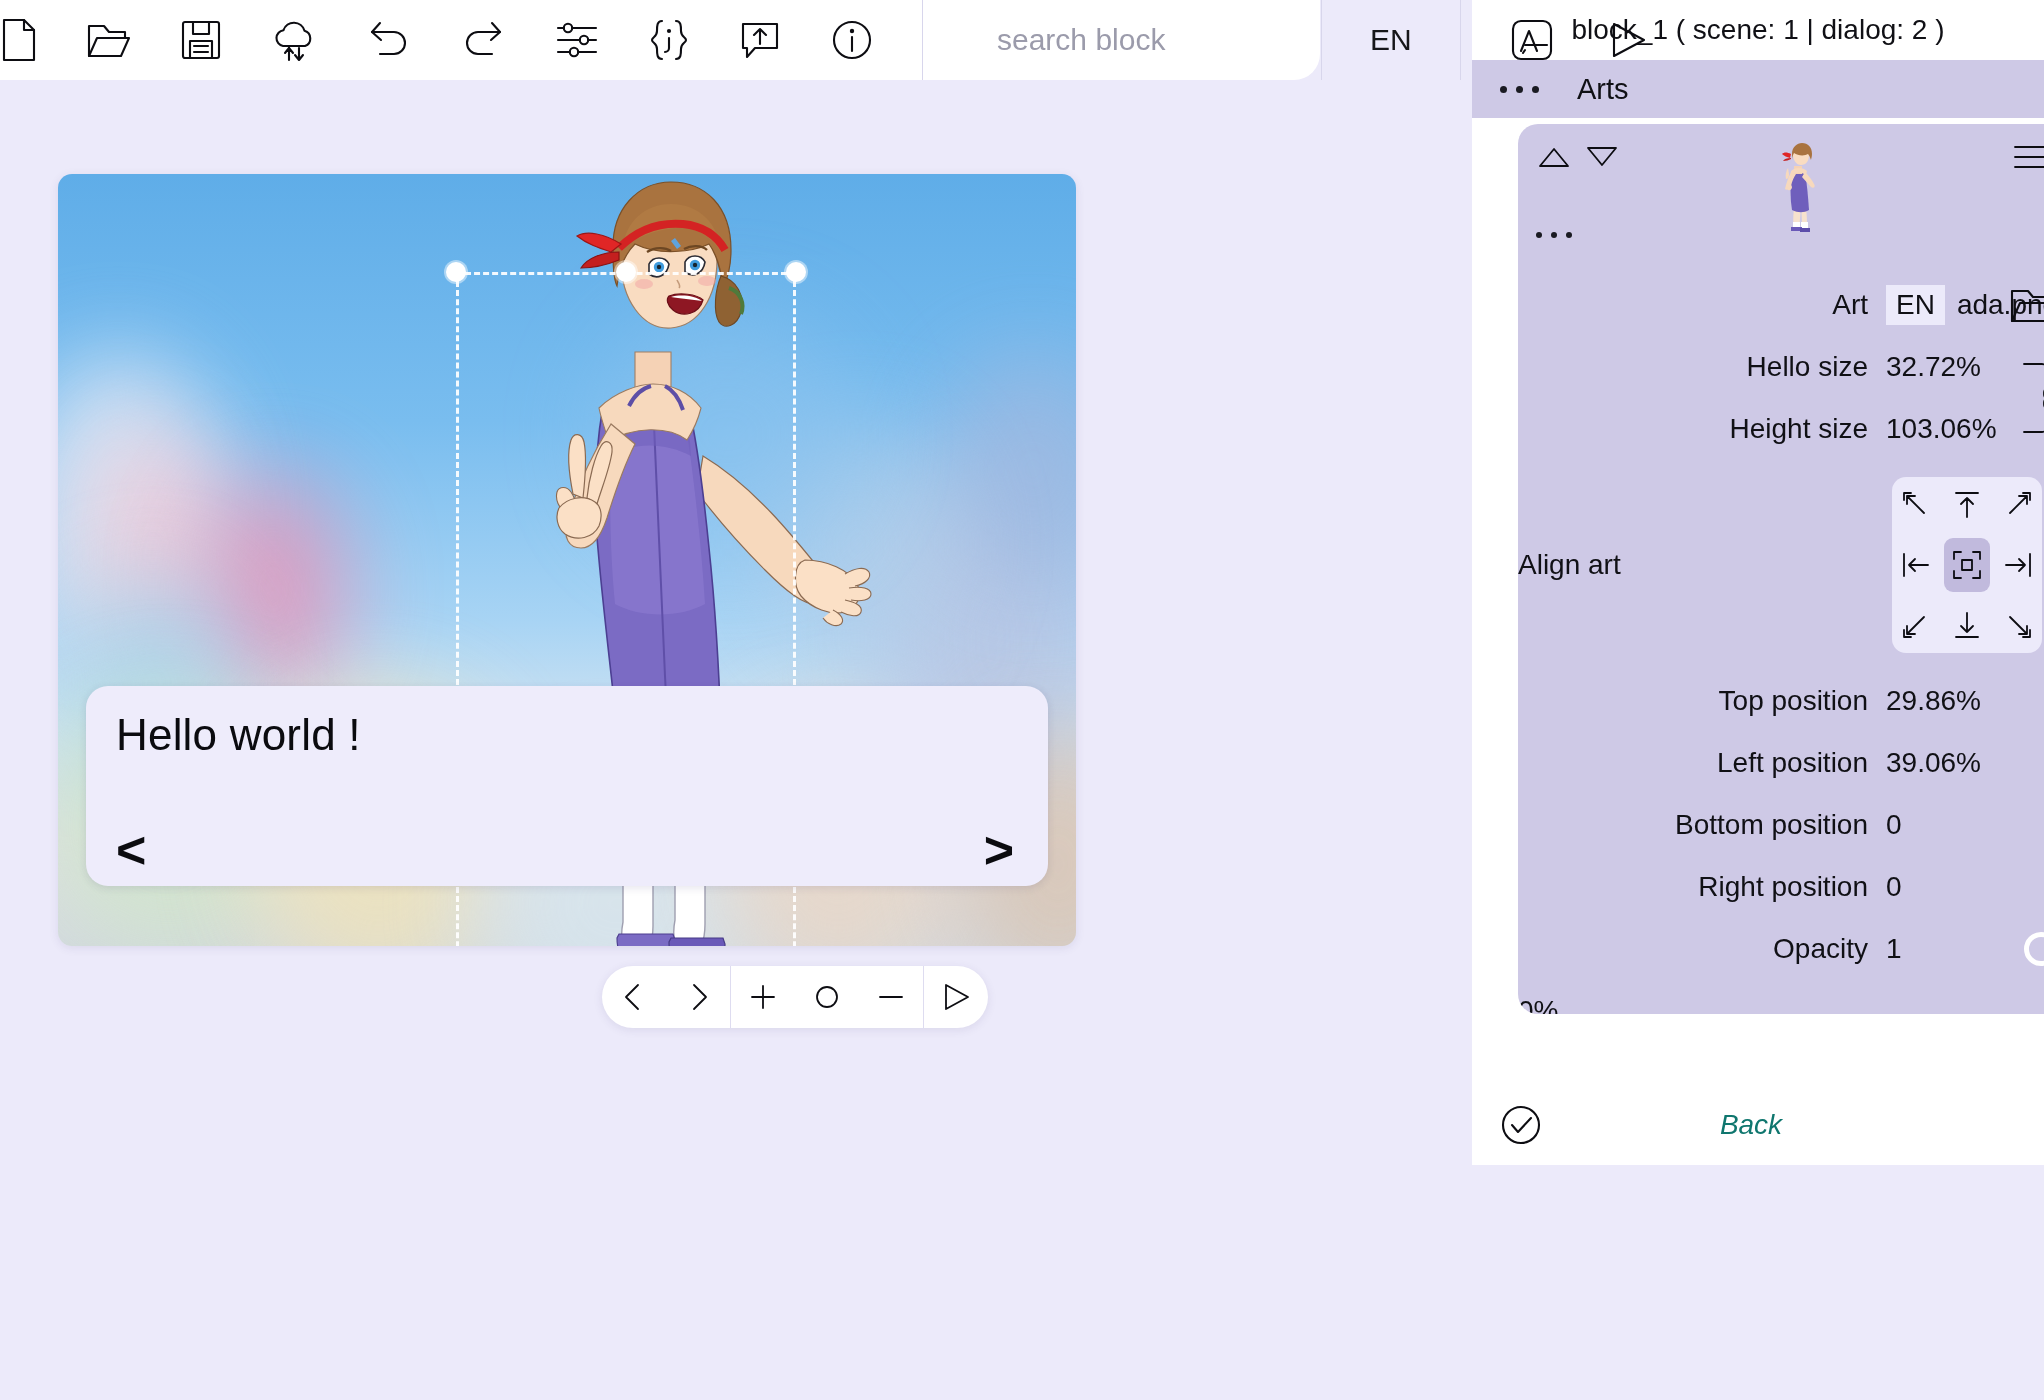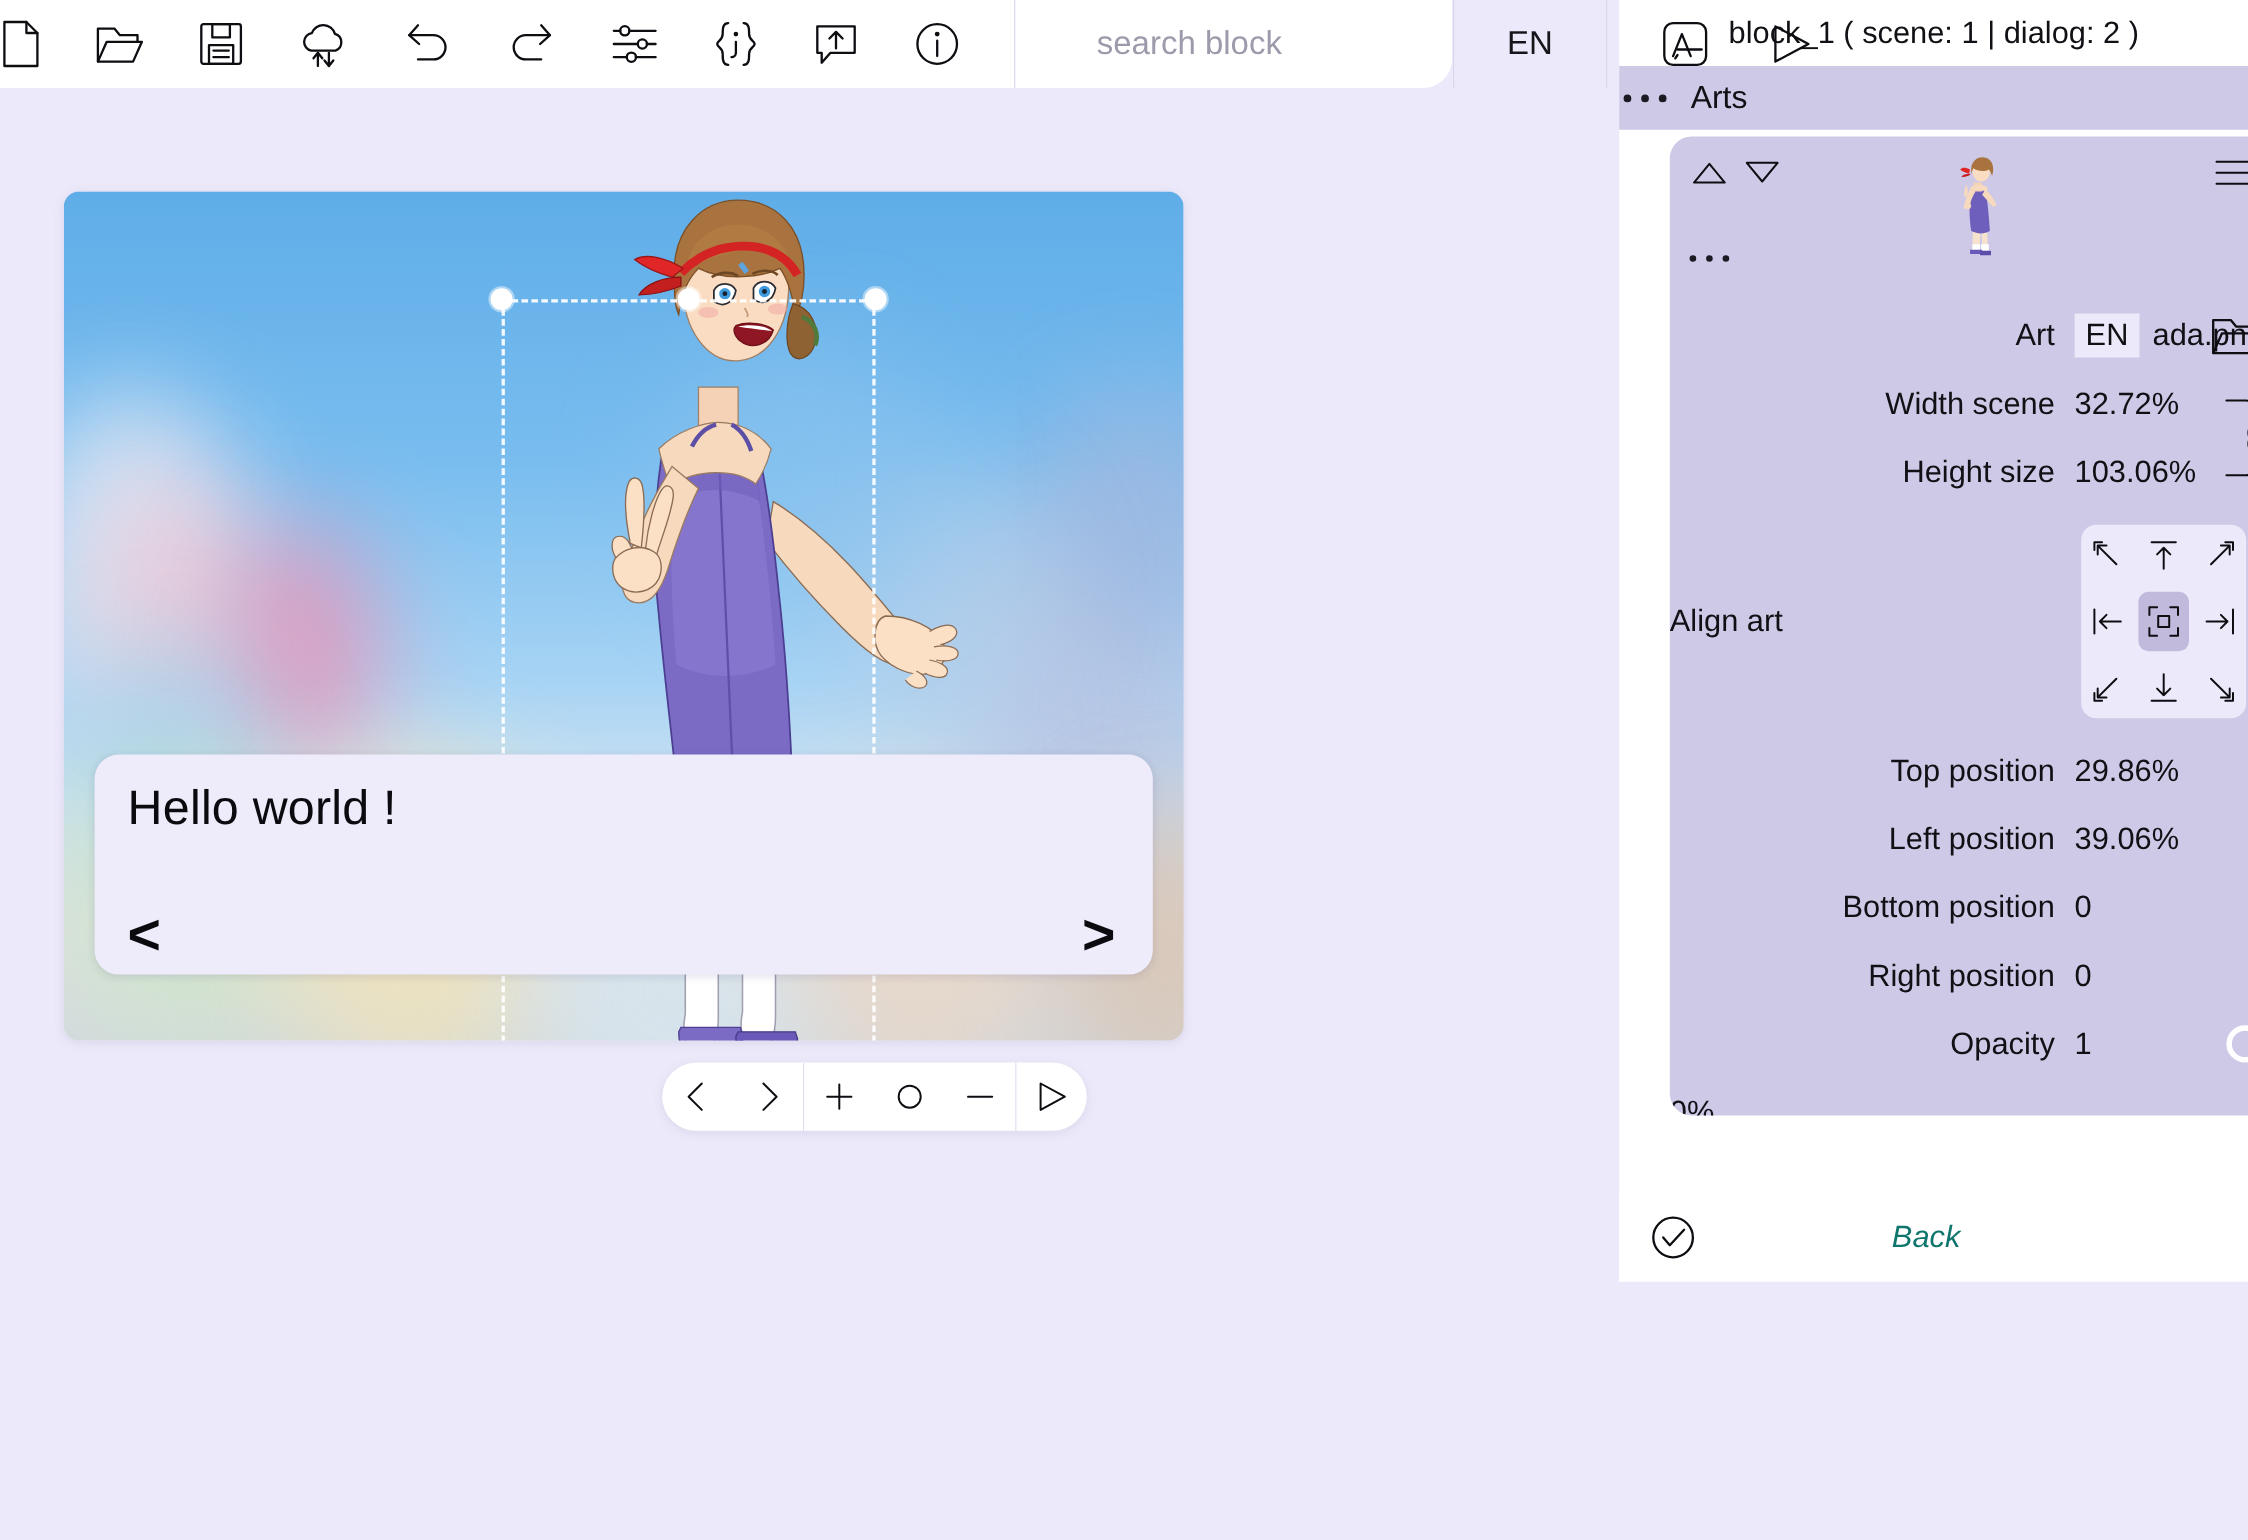--- a/index.html
+++ b/index.html
@@ -138,21 +138,21 @@
     width: 572px; height: 1165px;
     background: #ffffff;
     z-index: 30;
   }
   .rp-title {
     height: 60px; display: flex; align-items: center; justify-content: center;
     font-size: 28px; color: #101015;
   }
   .rp-arts {
     height: 58px; background: #cec9e6;
-    display: flex; align-items: center; padding-left: 4px; gap: 22px;
+    display: flex; align-items: center; padding-left: 28px; gap: 38px;
     cursor: pointer;
   }
   .rp-arts-label { font-size: 29px; color: #101015; }
   .dots3 { display:flex; gap:9px; align-items:center; }
   .dots3 i { width: 7px; height: 7px; border-radius: 50%; background:#1a1a22; display:block; }
   .dots3.small i { width: 6px; height: 6px; }
 
   .rp-card {
     position: absolute; left: 14px; top: 124px;
     width: 558px; height: 890px;
@@ -566,21 +566,21 @@
         <span class="prop-value">ada.png</span>
         <span class="prop-aside">
           <svg class="ico" width="48" height="40" viewBox="0 0 48 40">
             <path class="stroke" d="M4 36 V6 h16 l5 6 h17 v6"></path>
             <path class="stroke" d="M4 36 L12 18 H45 L37 36 Z"></path>
           </svg>
         </span>
       </div>
 
       <div class="prop-row">
-        <span class="prop-label">Width scene</span>
+        <span class="prop-label">Hello size</span>
         <span class="prop-value">32.72%</span>
         <span class="prop-aside" style="top:100%;">
           <svg class="ico" width="34" height="76" viewBox="0 0 34 76">
             <path class="stroke-thin" d="M2 4 H20 a6 6 0 0 1 6 6 V28"></path>
             <path class="stroke-thin" d="M2 72 H20 a6 6 0 0 0 6 -6 V48"></path>
             <rect class="stroke-thin" x="22" y="28" width="9" height="11" rx="4.5"></rect>
             <rect class="stroke-thin" x="22" y="38" width="9" height="11" rx="4.5"></rect>
           </svg>
         </span>
       </div>

